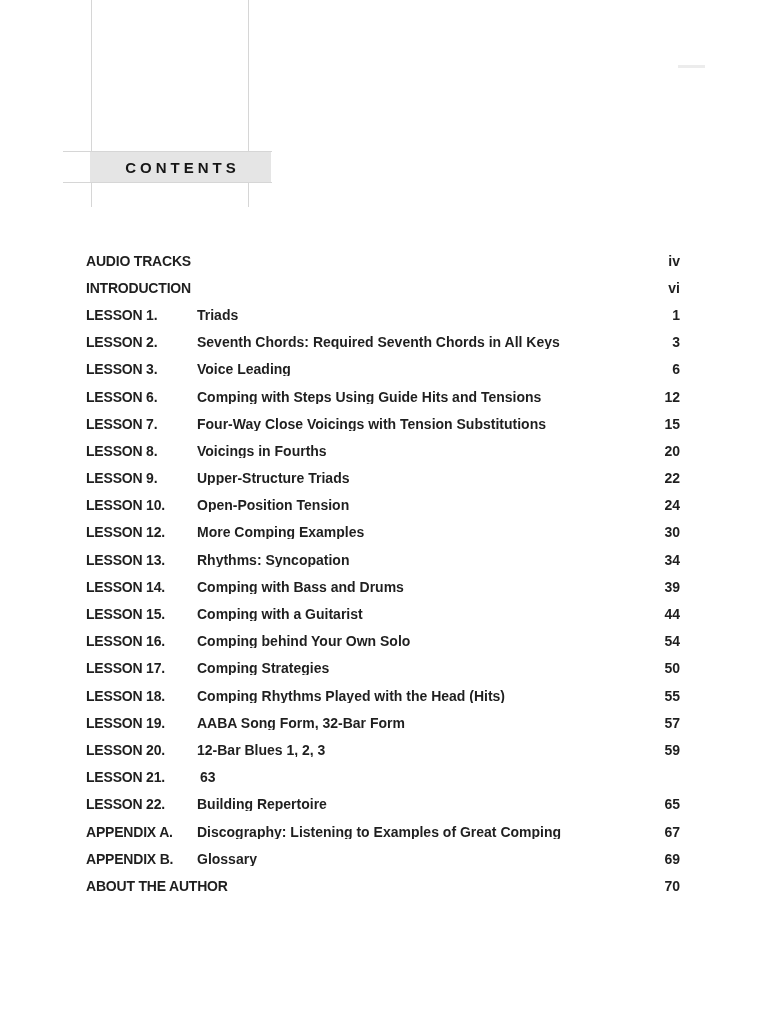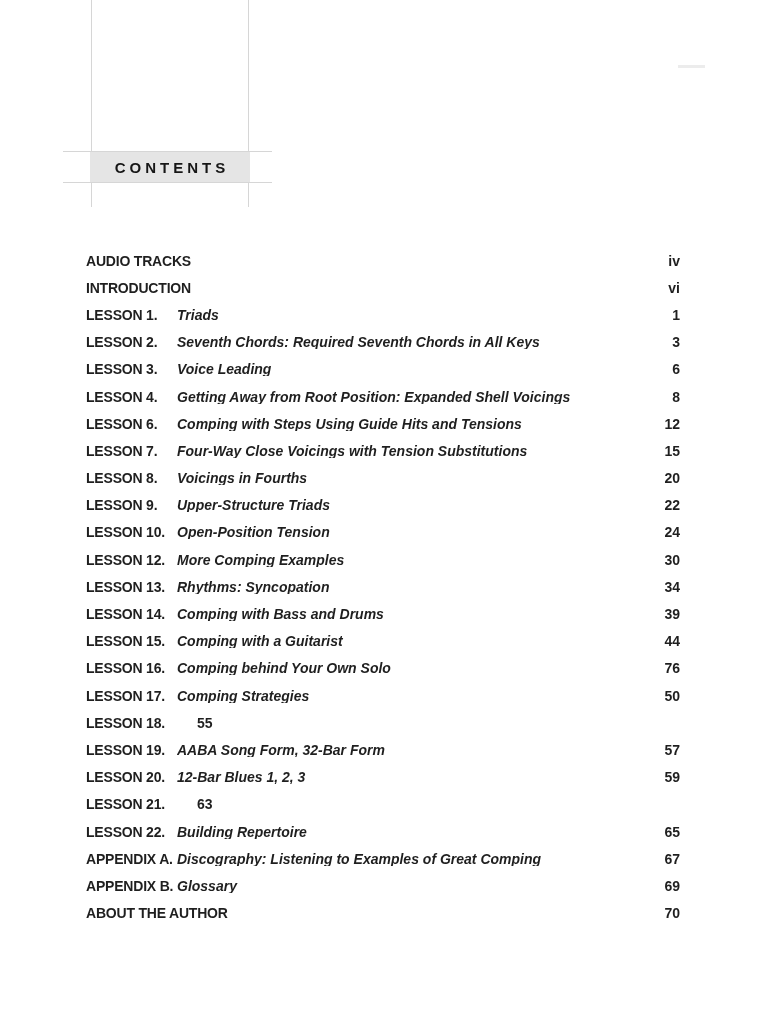--- a/index.html
+++ b/index.html
@@ -30,21 +30,21 @@
     left: 678px;
     top: 65px;
     width: 27px;
     height: 3px;
     background: #ececec;
   }
   .contents-box {
     position: absolute;
     left: 90px;
     top: 152px;
-    width: 160px;
+    width: 181px;
     height: 30px;
     background: #e5e5e5;
     display: flex;
     align-items: center;
     justify-content: center;
   }
   .contents-box .title-text {
     font-size: 15px;
     font-weight: bold;
     letter-spacing: 4px;
@@ -57,35 +57,35 @@
     top: 247px;
     width: 594px;
   }
   .toc-row {
     display: flex;
     align-items: center;
     height: 27.2px;
     font-size: 14px;
     font-weight: bold;
     line-height: 1;
+    gap: 20px;
   }
   .toc-label {
     width: 91px;
     flex-shrink: 0;
     white-space: nowrap;
     letter-spacing: -0.2px;
   }
   .toc-title {
     flex: 1;
     white-space: nowrap;
     overflow: hidden;
-    font-style: italic;
   }
   .toc-page {
-    margin-left: 20px;
+    margin-left: 3px;
     white-space: nowrap;
     text-align: right;
   }
 </style>
 </head>
 <body>
 
 <div class="page">
 
   <div class="rule v-rule-left"></div>
@@ -122,25 +122,20 @@
       <span class="toc-title">Seventh Chords: Required Seventh Chords in All Keys</span>
       <span class="toc-page">3</span>
     </div>
 
     <div class="toc-row">
       <span class="toc-label">LESSON 3.</span>
       <span class="toc-title">Voice Leading</span>
       <span class="toc-page">6</span>
     </div>
 
-    <div class="toc-row">
-      <span class="toc-label">LESSON 4.</span>
-      <span class="toc-title">Getting Away from Root Position: Expanded Shell Voicings</span>
-      <span class="toc-page">8</span>
-    </div>
 
 
     <div class="toc-row">
       <span class="toc-label">LESSON 6.</span>
       <span class="toc-title">Comping with Steps Using Guide Hits and Tensions</span>
       <span class="toc-page">12</span>
     </div>
 
     <div class="toc-row">
       <span class="toc-label">LESSON 7.</span>
@@ -187,31 +182,32 @@
 
     <div class="toc-row">
       <span class="toc-label">LESSON 15.</span>
       <span class="toc-title">Comping with a Guitarist</span>
       <span class="toc-page">44</span>
     </div>
 
     <div class="toc-row">
       <span class="toc-label">LESSON 16.</span>
       <span class="toc-title">Comping behind Your Own Solo</span>
-      <span class="toc-page">76</span>
+      <span class="toc-page">54</span>
     </div>
 
     <div class="toc-row">
       <span class="toc-label">LESSON 17.</span>
       <span class="toc-title">Comping Strategies</span>
       <span class="toc-page">50</span>
     </div>
 
     <div class="toc-row">
       <span class="toc-label">LESSON 18.</span>
+      <span class="toc-title">Comping Rhythms Played with the Head (Hits)</span>
       <span class="toc-page">55</span>
     </div>
 
     <div class="toc-row">
       <span class="toc-label">LESSON 19.</span>
       <span class="toc-title">AABA Song Form, 32-Bar Form</span>
       <span class="toc-page">57</span>
     </div>
 
     <div class="toc-row">

